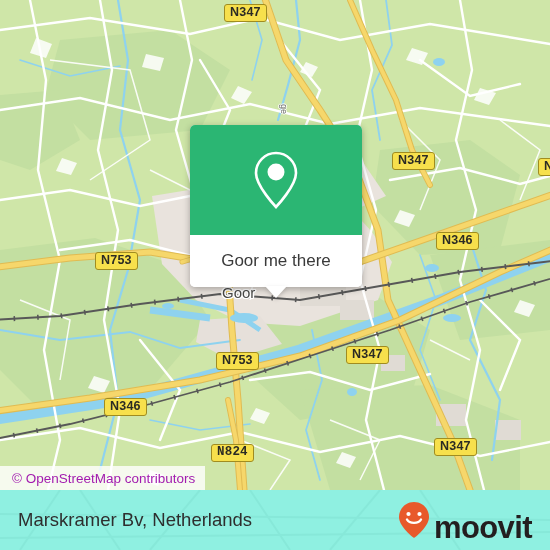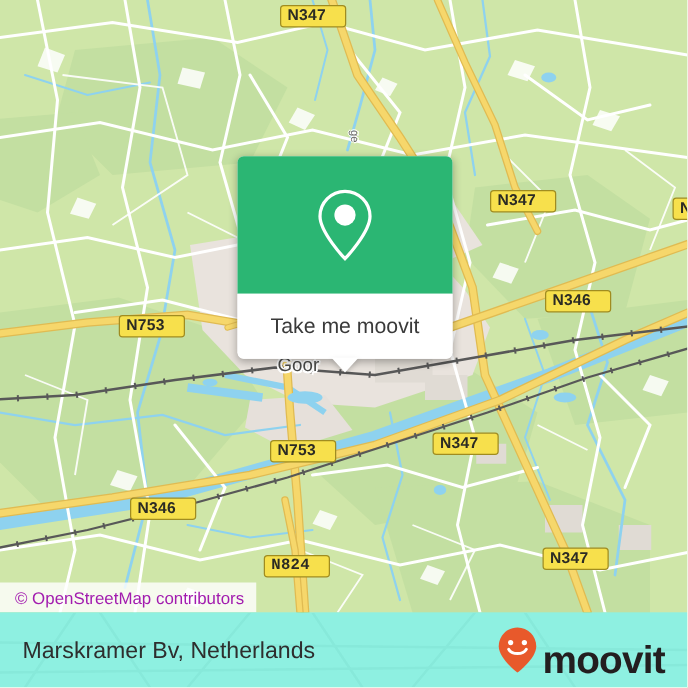--- a/index.html
+++ b/index.html
@@ -36,21 +36,21 @@
   
   .shield {
     position: absolute;
     background: #f7e04c;
     border: 1.6px solid #a08c20;
     border-radius: 3px;
     color: #2b2b24;
     font-size: 12.5px;
     font-weight: bold;
     letter-spacing: .2px;
-    padding: 1px 15px 2px 5px;
+    padding: 1px 5px 2px 5px;
     line-height: 13px;
     white-space: nowrap;
     font-family: "Liberation Sans", sans-serif;
   }
 
   
   .place-label {
     position: absolute;
     color: #4a4a48;
     font-size: 15px;
@@ -339,21 +339,21 @@
     <div class="street-label-v" style="left:279px;top:104px;">ge</div>
 
     <div id="popup">
       <div class="pin-area">
         <svg width="52" height="62" viewBox="0 0 52 62">
           <path d="M26 4 C15 4 6 13 6 24 C6 37 26 58 26 58 C26 58 46 37 46 24 C46 13 37 4 26 4 Z" fill="none" stroke="#ffffff" stroke-width="2.6"></path>
           <circle cx="26" cy="23" r="8.5" fill="#ffffff"></circle>
         </svg>
       </div>
       <div class="cta">
-        <span>Take me moovit</span>
+        <span>Goor me there</span>
         <span class="tail"></span>
       </div>
     </div>
 
     <div id="attribution">
       <span>© OpenStreetMap contributors</span>
     </div>
   </div>
 
   <div id="footer">

